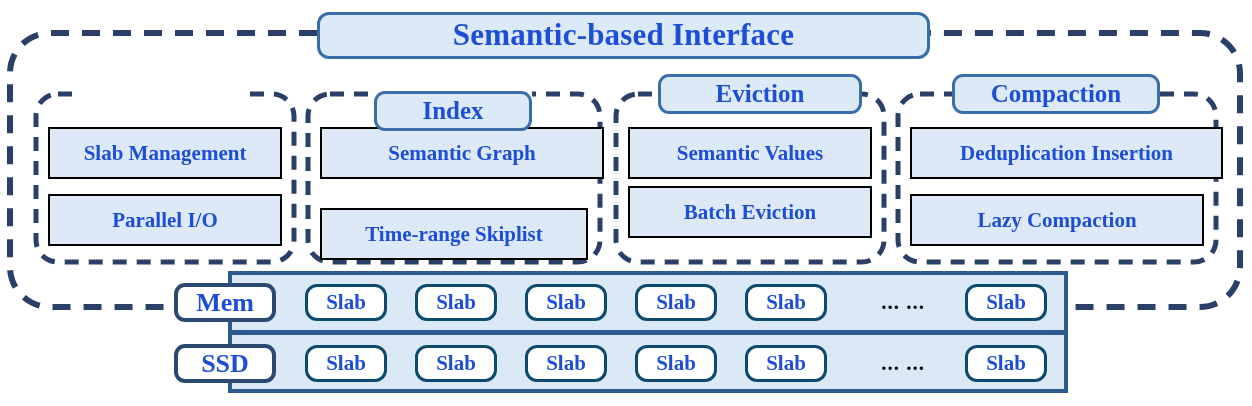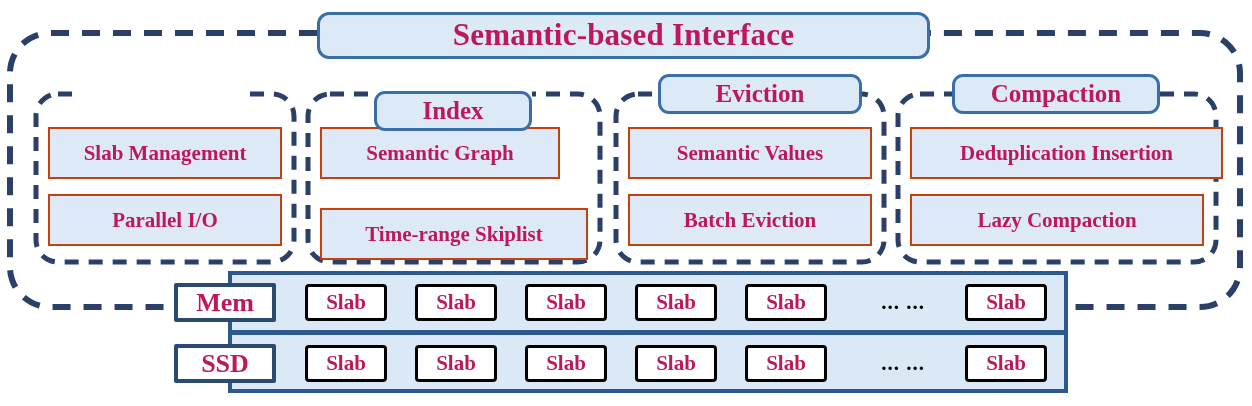--- a/index.html
+++ b/index.html
@@ -27,21 +27,21 @@
 
   
   .node {
     position: absolute;
     box-sizing: border-box;
     display: flex;
     align-items: center;
     justify-content: center;
     text-align: center;
     line-height: 1.05;
-    color: #be185d;
+    color: #1d4ed8;
     white-space: nowrap;
   }
 
   
   .header-pill {
     left: 317px;
     top: 12px;
     width: 613px;
     height: 47px;
     background: #dce9f6;
@@ -60,21 +60,21 @@
     border-radius: 11px;
     font-size: 25px;
     font-weight: bold;
     z-index: 6;
   }
 
   
   .item-box {
     height: 52px;
     background: #dde9f6;
-    border: 2px solid #c2410c;
+    border: 2px solid #000000;
     border-radius: 0;
     font-size: 21px;
     font-weight: bold;
     z-index: 5;
   }
 
   
   .storage-panel {
     position: absolute;
     left: 228px;
@@ -96,35 +96,35 @@
     z-index: 4;
   }
 
   
   .tier-pill {
     left: 174px;
     width: 102px;
     height: 39px;
     background: #ffffff;
     border: 4px solid #2b4a72;
-    border-radius: 2px;
+    border-radius: 11px;
     font-size: 26px;
     font-weight: bold;
     z-index: 7;
   }
   .tier-mem { top: 283px; }
   .tier-ssd { top: 344px; }
 
   
   .slab-box {
     width: 82px;
     height: 37px;
     background: #ffffff;
-    border: 3px solid #000000;
-    border-radius: 4px;
+    border: 3px solid #0c4a6e;
+    border-radius: 12px;
     font-size: 21px;
     font-weight: bold;
     z-index: 6;
   }
   .ellipsis-cell {
     width: 82px;
     height: 37px;
     background: transparent;
     border: none;
     font-size: 21px;
@@ -169,26 +169,26 @@
 
     <rect x="317" y="26" width="613" height="14" fill="#ffffff"></rect>
   </svg>
 
   <div class="node header-pill">Semantic-based Interface</div>
 
   <div class="node item-box" style="left:48px; top:127px; width:234px;">Slab Management</div>
   <div class="node item-box" style="left:48px; top:194px; width:234px;">Parallel I/O</div>
 
   <div class="node group-title" style="left:374px; top:91px; width:158px;">Index</div>
-  <div class="node item-box" style="left:320px; top:127px; width:240px;">Semantic Graph</div>
+  <div class="node item-box" style="left:320px; top:127px; width:284px;">Semantic Graph</div>
   <div class="node item-box" style="left:320px; top:208px; width:268px;">Time-range Skiplist</div>
 
   <div class="node group-title" style="left:658px; top:74px; width:204px;">Eviction</div>
   <div class="node item-box" style="left:628px; top:127px; width:244px;">Semantic Values</div>
-  <div class="node item-box" style="left:628px; top:194px; width:244px;text-align:center;">Batch Eviction</div>
+  <div class="node item-box" style="left:628px; top:186px; width:244px;text-align:center;">Batch Eviction</div>
 
   <div class="node group-title" style="left:952px; top:74px; width:208px;">Compaction</div>
   <div class="node item-box" style="left:910px; top:127px; width:313px;">Deduplication Insertion</div>
   <div class="node item-box" style="left:910px; top:194px; width:294px;">Lazy Compaction</div>
 
   <div class="storage-panel"></div>
   <div class="storage-divider"></div>
 
   <div class="node tier-pill tier-mem">Mem</div>
   <div class="node slab-box row-mem" style="left:305px;">Slab</div>

